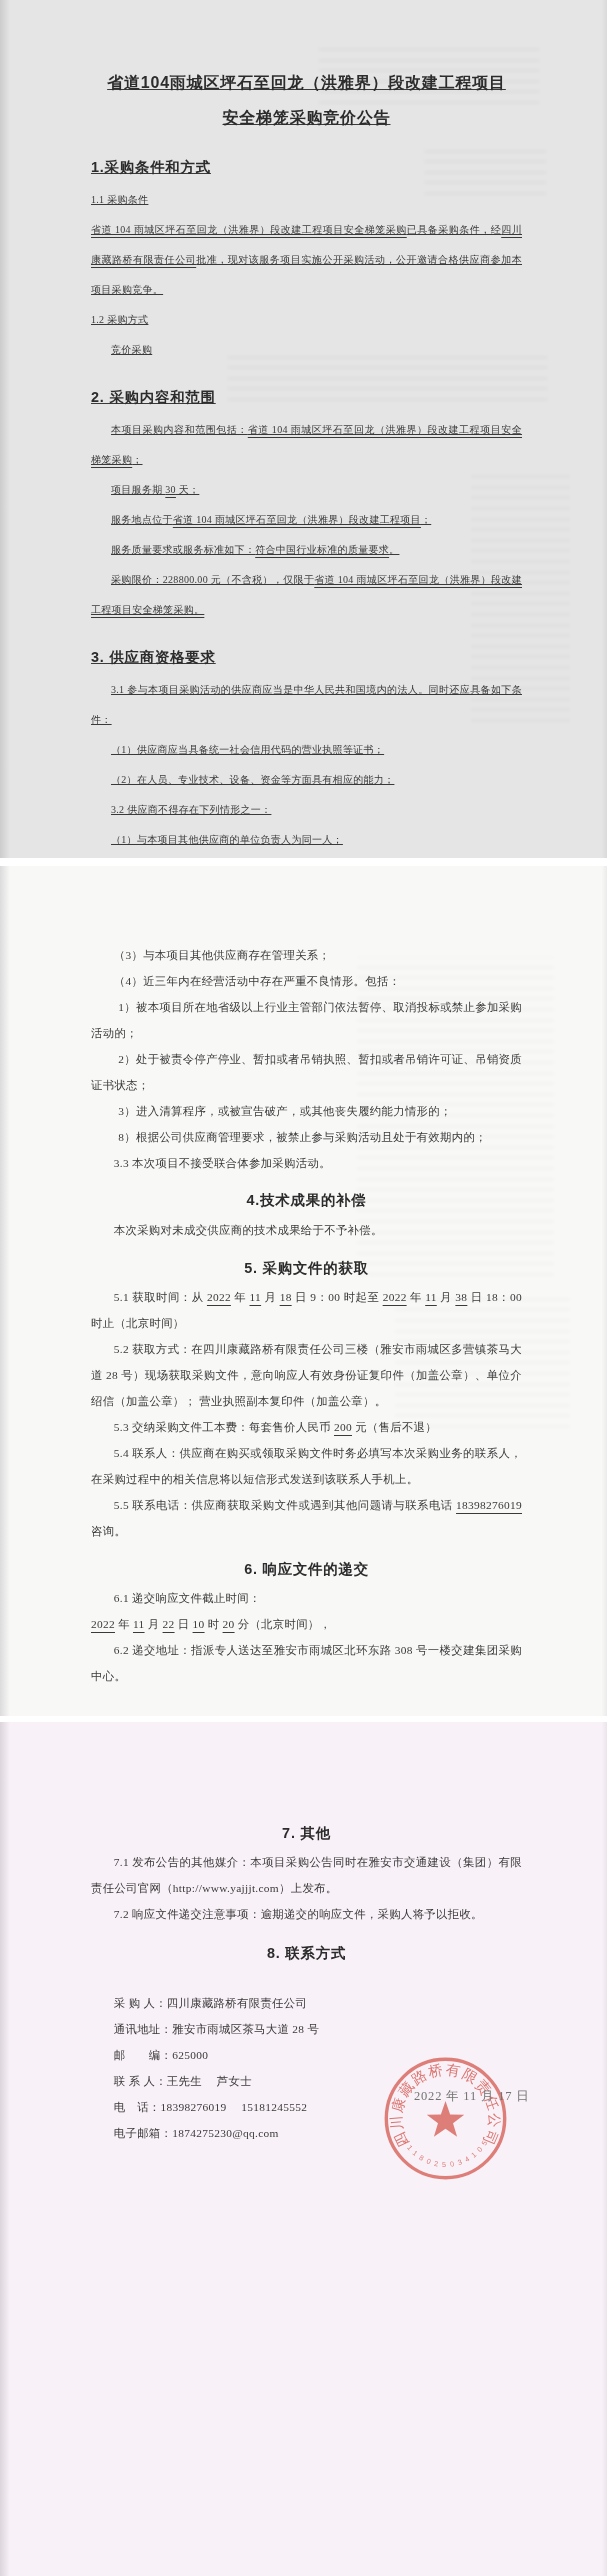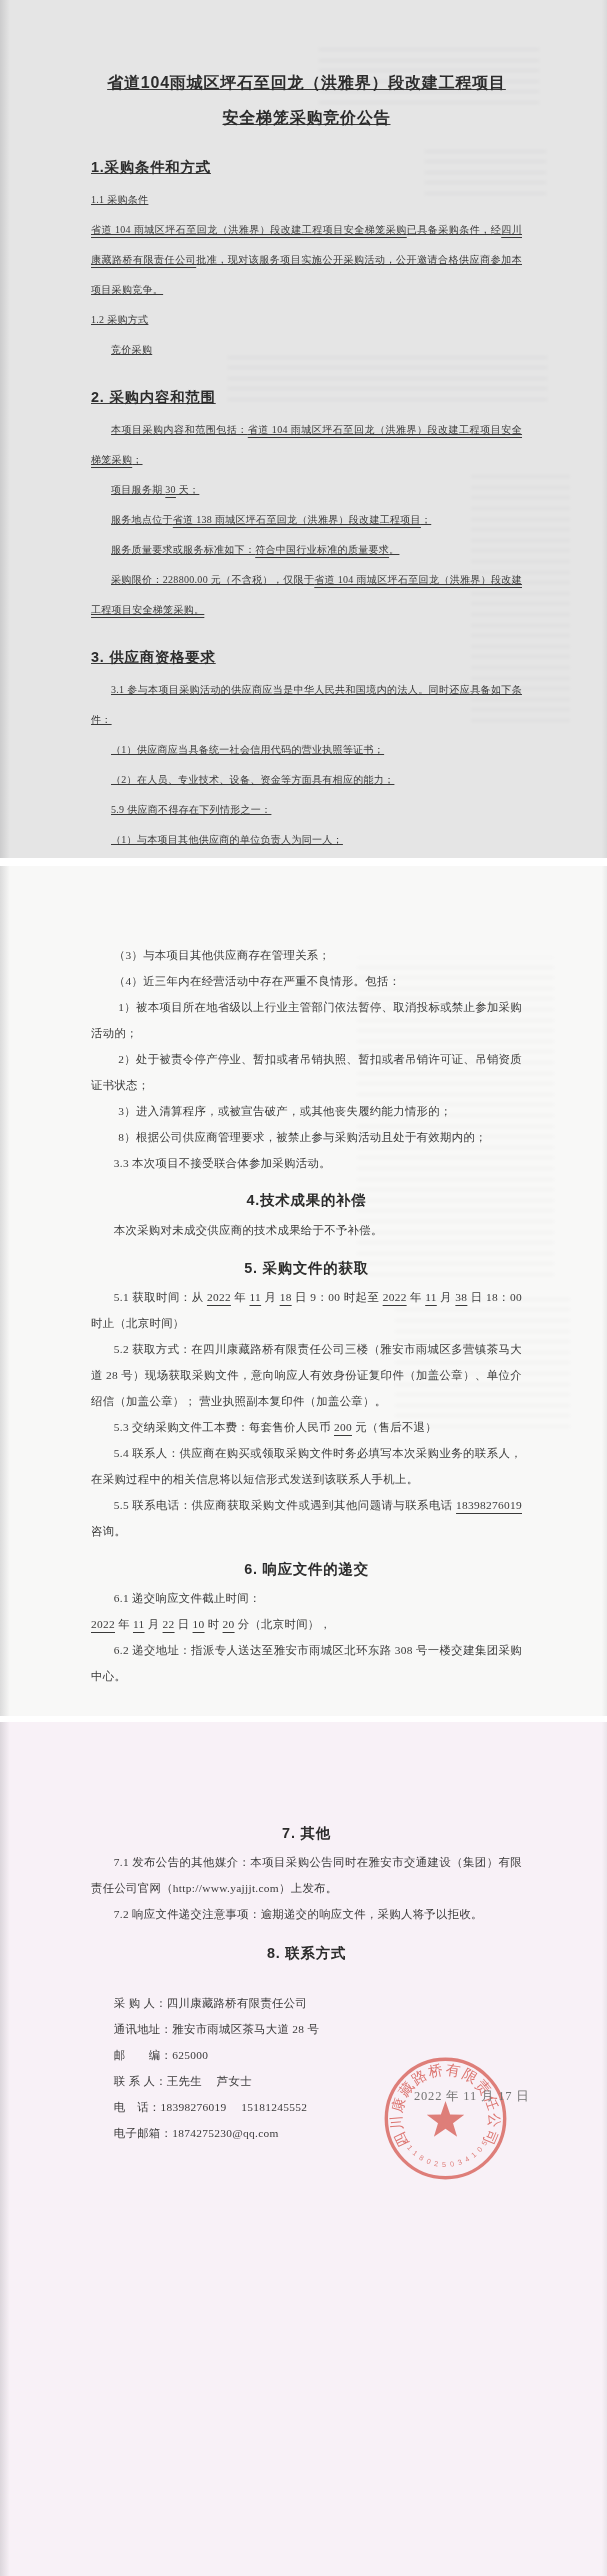--- a/index.html
+++ b/index.html
@@ -69,28 +69,28 @@
     </div>
     <div class="content">
         <h2><span>1.采购条件和方式</span></h2>
         <p class="in0"><span>1.1 采购条件</span></p>
         <p class="in0"><span class="u">省道 104 雨城区坪石至回龙（洪雅界）段改建工程项目安全梯笼采购</span><span>已具备采购条件，经</span><span class="u">四川康藏路桥有限责任公司</span><span>批准，现对该服务项目实施公开采购活动，公开邀请合格供应商参加本项目采购竞争。</span></p>
         <p class="in0"><span>1.2 采购方式</span></p>
         <p class="in1"><span>竞价采购</span></p>
         <h2><span>2. 采购内容和范围</span></h2>
         <p class="in1"><span>本项目采购内容和范围包括：</span><span class="u">省道 104 雨城区坪石至回龙（洪雅界）段改建工程项目安全梯笼采购</span><span>；</span></p>
         <p class="in1"><span>项目服务期 </span><span class="u">30</span><span> 天；</span></p>
-        <p class="in1"><span>服务地点位于</span><span class="u">省道 138 雨城区坪石至回龙（洪雅界）段改建工程项目</span><span>；</span></p>
+        <p class="in1"><span>服务地点位于</span><span class="u">省道 104 雨城区坪石至回龙（洪雅界）段改建工程项目</span><span>；</span></p>
         <p class="in1"><span>服务质量要求或服务标准如下：</span><span class="u">符合中国行业标准的质量要求</span><span>。</span></p>
         <p class="in1"><span>采购限价：228800.00 元（不含税），仅限于</span><span class="u">省道 104 雨城区坪石至回龙（洪雅界）段改建工程项目安全梯笼采购。</span></p>
         <h2><span>3.  供应商资格要求</span></h2>
         <p class="in1"><span>3.1 参与本项目采购活动的供应商应当是中华人民共和国境内的法人。同时还应具备如下条件：</span></p>
         <p class="in1"><span>（1）供应商应当具备统一社会信用代码的营业执照等证书；</span></p>
         <p class="in1"><span>（2）在人员、专业技术、设备、资金等方面具有相应的能力；</span></p>
-        <p class="in1"><span>5.9 供应商不得存在下列情形之一：</span></p>
+        <p class="in1"><span>3.2 供应商不得存在下列情形之一：</span></p>
         <p class="in1"><span>（1）与本项目其他供应商的单位负责人为同一人；</span></p>
       </div>
   </div>
 
   <div class="page-gap-1"></div>
 
   <div class="page page-2">
     <div class="ghost g5"></div>
     <div class="ghost g6"></div>
     <div class="content">

